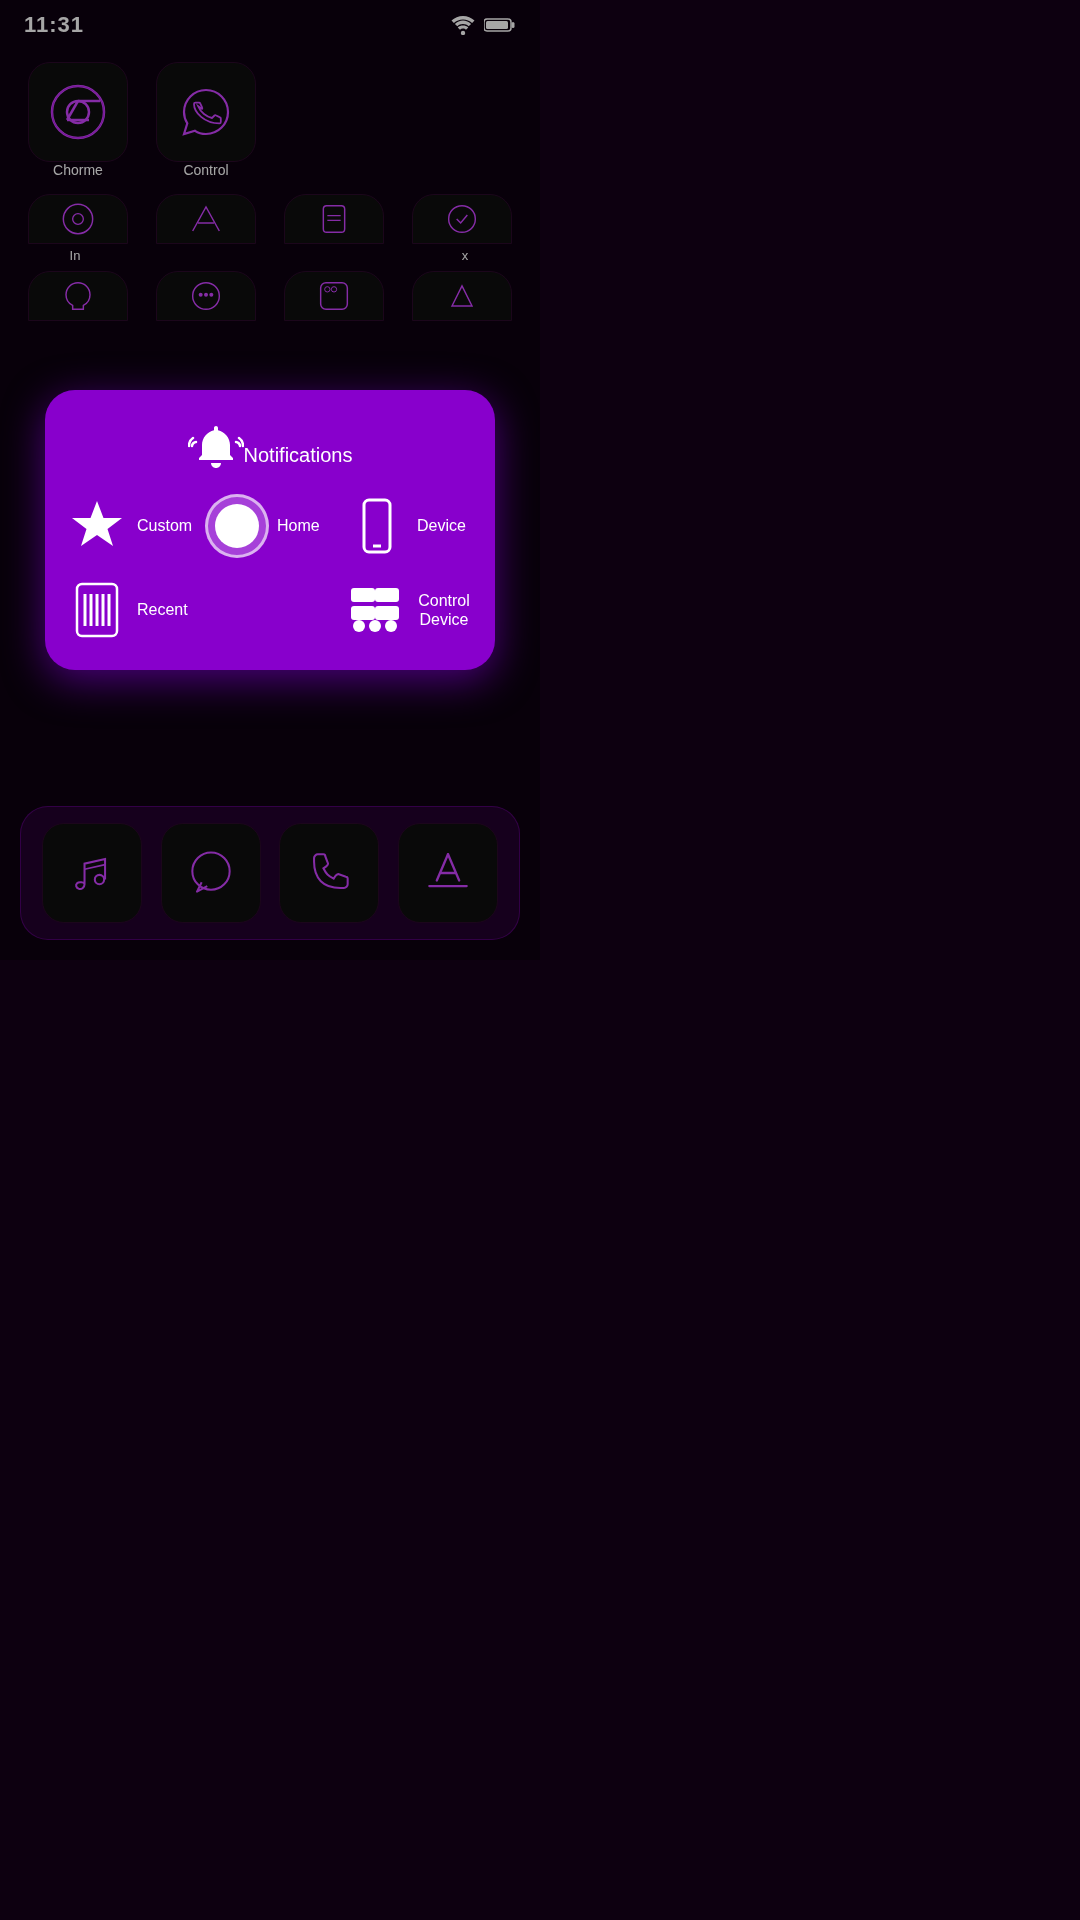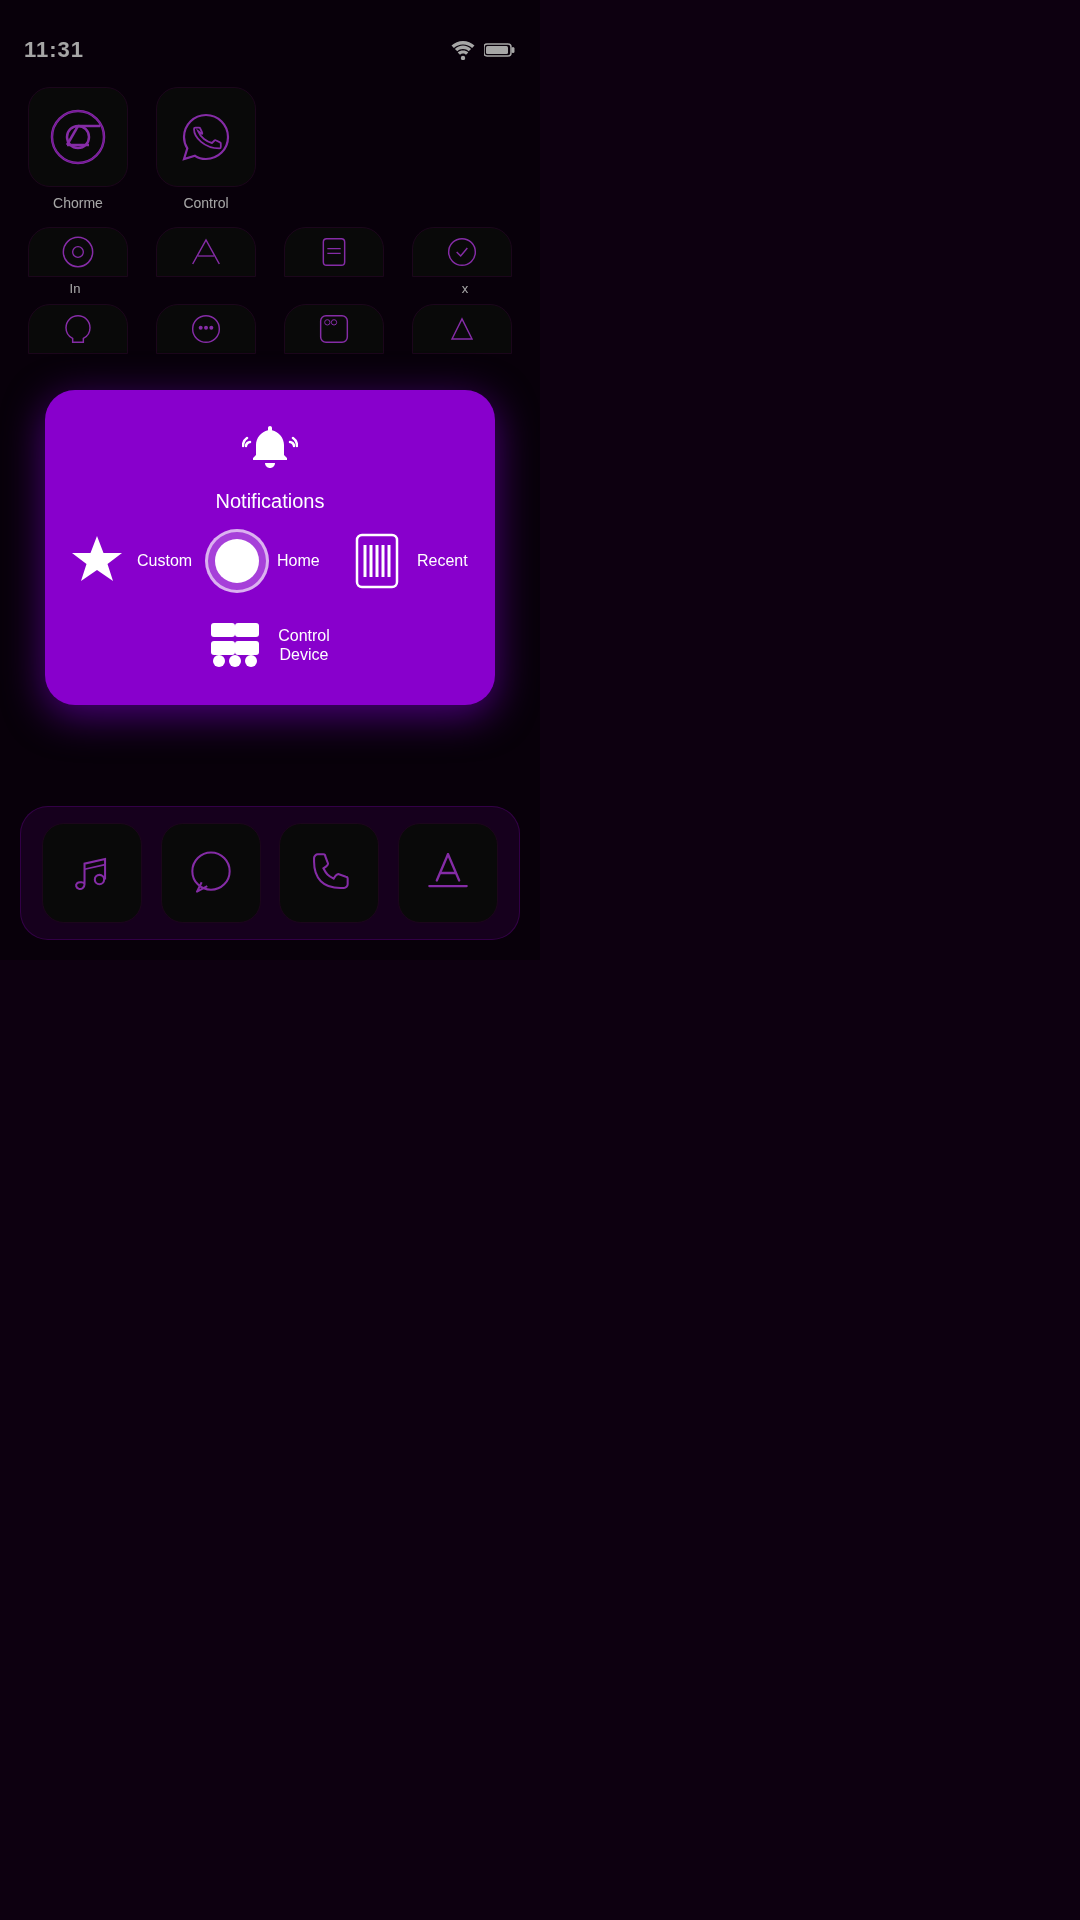--- a/index.html
+++ b/index.html
@@ -15,21 +15,20 @@
     }
 
     
     .status-bar {
       display: flex;
       justify-content: space-between;
       align-items: center;
       padding: 12px 24px 8px;
       position: relative;
       z-index: 10;
-      margin-top: 25px;
     }
 
     .status-time {
       color: white;
       font-size: 22px;
       font-weight: 700;
       letter-spacing: 1px;
     }
 
     .status-icons {
@@ -45,21 +44,20 @@
       gap: 12px;
       padding: 16px 20px;
       position: relative;
       z-index: 2;
     }
 
     .app-item {
       display: flex;
       flex-direction: column;
       align-items: center;
-      gap: 8px;
     }
 
     .app-icon {
       width: 100px;
       height: 100px;
       background: #0e0e0e;
       border-radius: 22px;
       display: flex;
       align-items: center;
       justify-content: center;
@@ -111,23 +109,23 @@
       right: 45px;
       background: #8800cc;
       border-radius: 30px;
       padding: 30px 20px 28px;
       z-index: 100;
       box-shadow: 0 10px 40px rgba(120,0,200,0.6);
     }
 
     .panel-top {
       display: flex;
-      flex-direction: column;
-      align-items: center;
-      margin-bottom: 16px;
+      flex-direction: row;
+      align-items: center;
+      margin-bottom: 4px;
       justify-content: center;
     }
 
     .panel-top .bell-icon {
       margin-bottom: 10px;
     }
 
     .panel-title {
       color: white;
       font-size: 20px;
@@ -380,20 +378,29 @@
       <span class="panel-item-label">Custom</span>
     </div>
 
     <div class="panel-item">
       <div class="home-button">
         <div class="home-inner"></div>
       </div>
       <span class="panel-item-label">Home</span>
     </div>
 
+    <div class="panel-item">
+      <div class="panel-item-icon">
+        <svg width="60" height="60" viewBox="0 0 60 60" fill="none" stroke="white" stroke-width="3">
+          <rect x="17" y="4" width="26" height="52" rx="5" fill="none"></rect>
+          <line x1="26" y1="50" x2="34" y2="50" stroke-width="3"></line>
+        </svg>
+      </div>
+      <span class="panel-item-label">Device</span>
+    </div>
 
     <div class="panel-item">
       <div class="panel-item-icon">
         <svg width="60" height="60" viewBox="0 0 60 60" fill="none" stroke="white" stroke-width="2.5">
           <rect x="10" y="4" width="40" height="52" rx="5" fill="none"></rect>
           <line x1="18" y1="14" x2="18" y2="46" stroke-width="3"></line>
           <line x1="24" y1="14" x2="24" y2="46" stroke-width="3"></line>
           <line x1="30" y1="14" x2="30" y2="46" stroke-width="3"></line>
           <line x1="36" y1="14" x2="36" y2="46" stroke-width="3"></line>
           <line x1="42" y1="14" x2="42" y2="46" stroke-width="3"></line>

